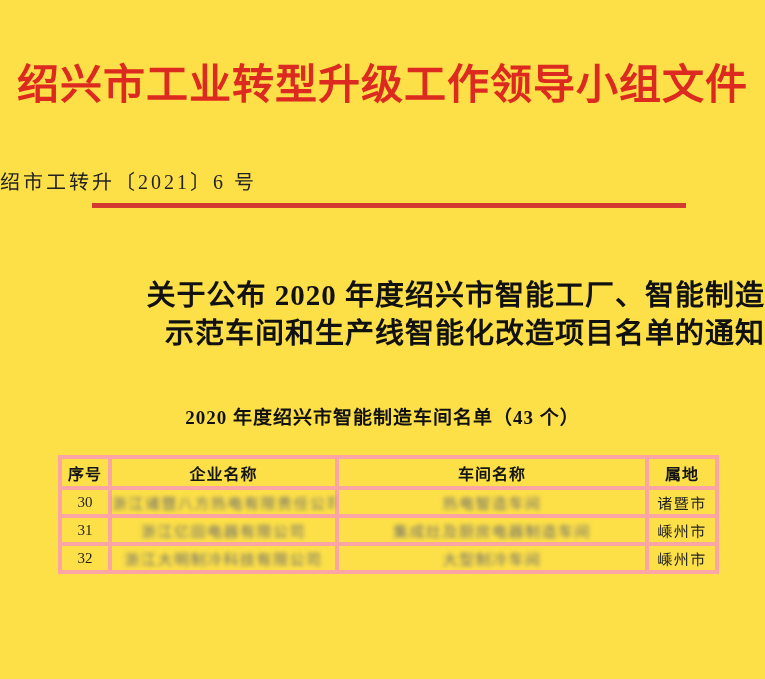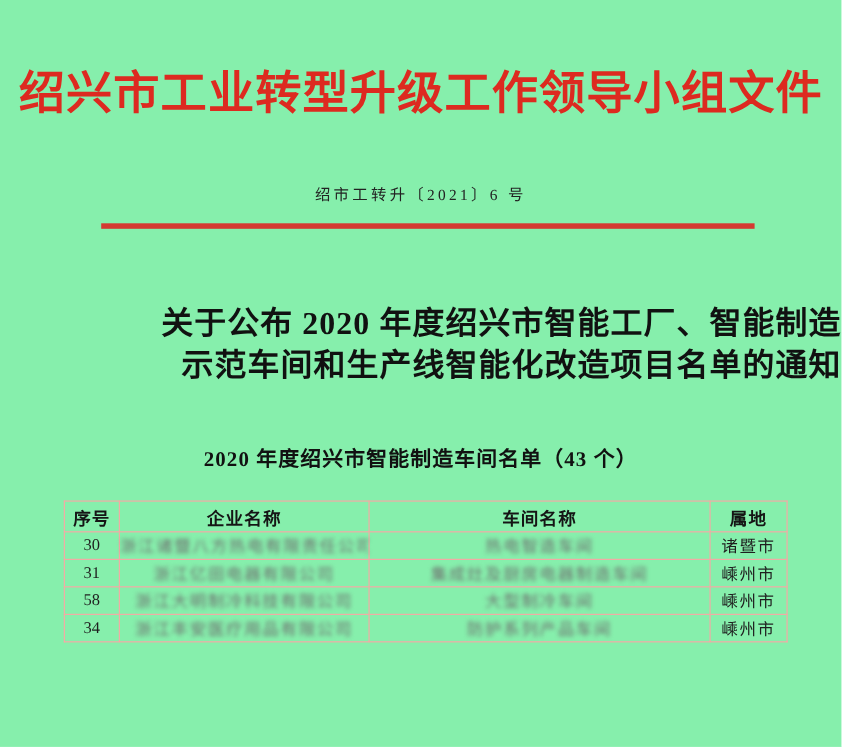--- a/index.html
+++ b/index.html
@@ -4,21 +4,21 @@
 <style>
   html, body {
     margin: 0;
     padding: 0;
     background: #ffffff;
   }
   .page {
     position: relative;
     width: 765px;
     height: 679px;
-    background: #86efac;
+    background: #fde047;
     overflow: hidden;
     font-family: "Liberation Serif", "DejaVu Serif", serif;
     color: #1c1c1c;
   }
   .red-header {
     position: absolute;
     top: 50px;
     left: 0;
     width: 100%;
     text-align: center;
@@ -26,22 +26,21 @@
     font-weight: bold;
     letter-spacing: 1px;
     color: var(--header-red, #dd2a20);
     white-space: nowrap;
   }
   .doc-number {
     position: absolute;
     top: 166px;
     left: 0;
     width: 100%;
-    text-align: center;
-    font-size: 14px;
+    font-size: 20px;
     letter-spacing: 3px;
     color: #222222;
   }
   .red-rule {
     position: absolute;
     top: 203px;
     left: 92px;
     width: 594px;
     height: 5px;
     background: var(--rule-red, #d43a31);
@@ -71,21 +70,21 @@
   }
   table.roster {
     position: absolute;
     top: 455px;
     left: 58px;
     width: 657px;
     border-collapse: collapse;
     table-layout: fixed;
   }
   .roster th, .roster td {
-    border: 1px solid #fca5a5;
+    border: 4px solid #fca5a5;
     text-align: center;
     vertical-align: middle;
     padding: 0;
     overflow: hidden;
     white-space: nowrap;
   }
   .roster thead th {
     height: 27px;
     font-size: 16px;
     font-weight: bold;
@@ -150,27 +149,21 @@
         <td class="blur">热电智造车间</td>
         <td>诸暨市</td>
       </tr>
       <tr>
         <td class="seq">31</td>
         <td class="blur">浙江亿田电器有限公司</td>
         <td class="blur">集成灶及厨房电器制造车间</td>
         <td>嵊州市</td>
       </tr>
       <tr>
-        <td class="seq">58</td>
+        <td class="seq">32</td>
         <td class="blur">浙江大明制冷科技有限公司</td>
         <td class="blur">大型制冷车间</td>
-        <td>嵊州市</td>
-      </tr>
-      <tr>
-        <td class="seq">34</td>
-        <td class="blur">浙江丰安医疗用品有限公司</td>
-        <td class="blur">防护系列产品车间</td>
         <td>嵊州市</td>
       </tr>
     </tbody>
   </table>
 
 </div>
 
 </body></html>

